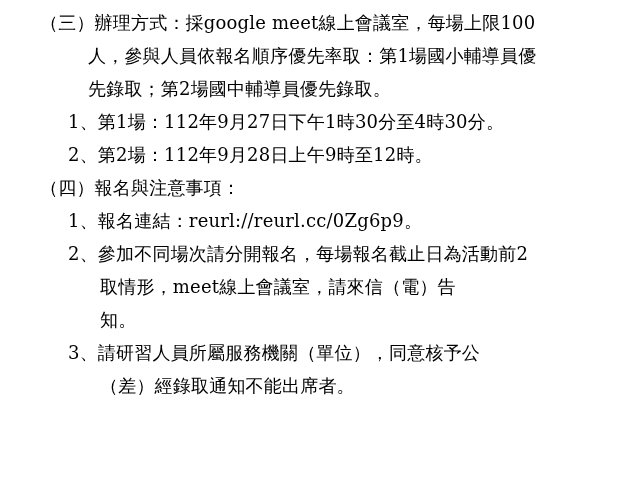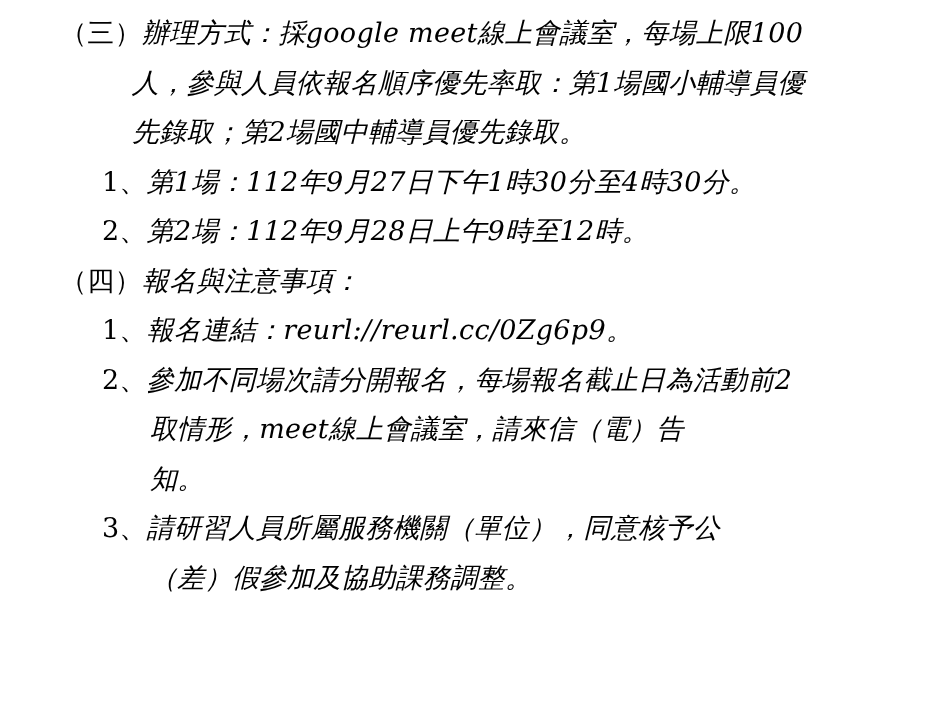--- a/index.html
+++ b/index.html
@@ -33,34 +33,33 @@
   .ind-0 { padding-left: 30px; }   
   .ind-1 { padding-left: 78px; }   
   .ind-2 { padding-left: 58px; }   
   .ind-3 { padding-left: 90px; }   
 
   .marker {
     flex: 0 0 auto;
   }
   .txt {
     flex: 0 1 auto;
-    font-style: italic;
   }
 </style>
 </head>
 <body>
 
 <div class="page">
   <div id="doc-body">
       <div class="line ind-0"><span class="marker">（三）</span><span class="txt">辦理方式：採google meet線上會議室，每場上限100</span></div>
       <div class="line ind-1"><span class="txt">人，參與人員依報名順序優先率取：第1場國小輔導員優</span></div>
       <div class="line ind-1"><span class="txt">先錄取；第2場國中輔導員優先錄取。</span></div>
       <div class="line ind-2"><span class="marker">1、</span><span class="txt">第1場：112年9月27日下午1時30分至4時30分。</span></div>
       <div class="line ind-2"><span class="marker">2、</span><span class="txt">第2場：112年9月28日上午9時至12時。</span></div>
       <div class="line ind-0"><span class="marker">（四）</span><span class="txt">報名與注意事項：</span></div>
       <div class="line ind-2"><span class="marker">1、</span><span class="txt">報名連結：reurl://reurl.cc/0Zg6p9。</span></div>
       <div class="line ind-2"><span class="marker">2、</span><span class="txt">參加不同場次請分開報名，每場報名截止日為活動前2</span></div>
       <div class="line ind-3"><span class="txt">取情形，meet線上會議室，請來信（電）告</span></div>
       <div class="line ind-3"><span class="txt">知。</span></div>
       <div class="line ind-2"><span class="marker">3、</span><span class="txt">請研習人員所屬服務機關（單位），同意核予公</span></div>
-      <div class="line ind-3"><span class="txt">（差）假參加及協助課務調整。</span></div>
+      <div class="line ind-3"><span class="txt">（差）經錄取通知不能出席者。</span></div>
     </div>
 </div>
 
 </body></html>

